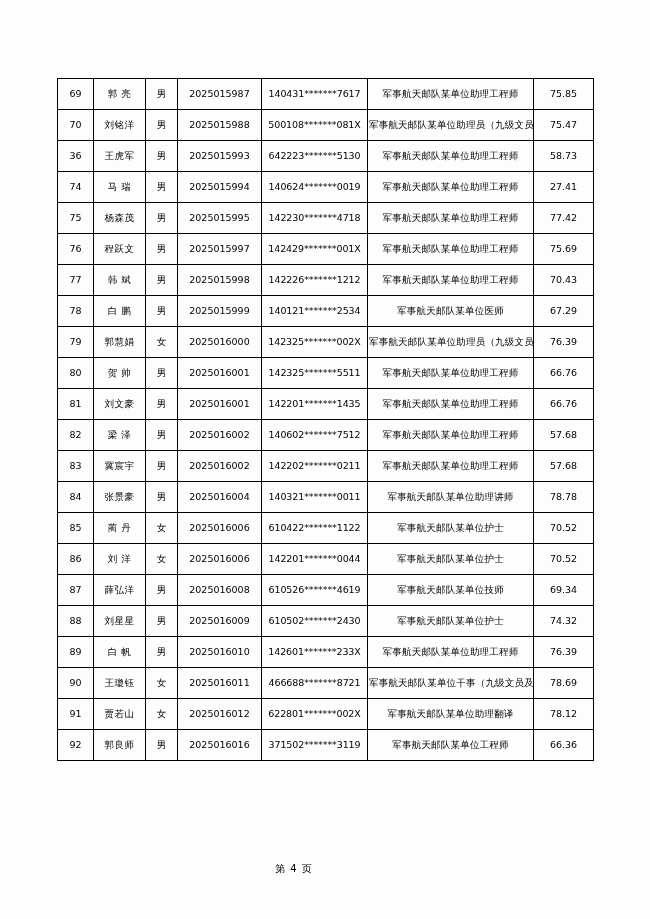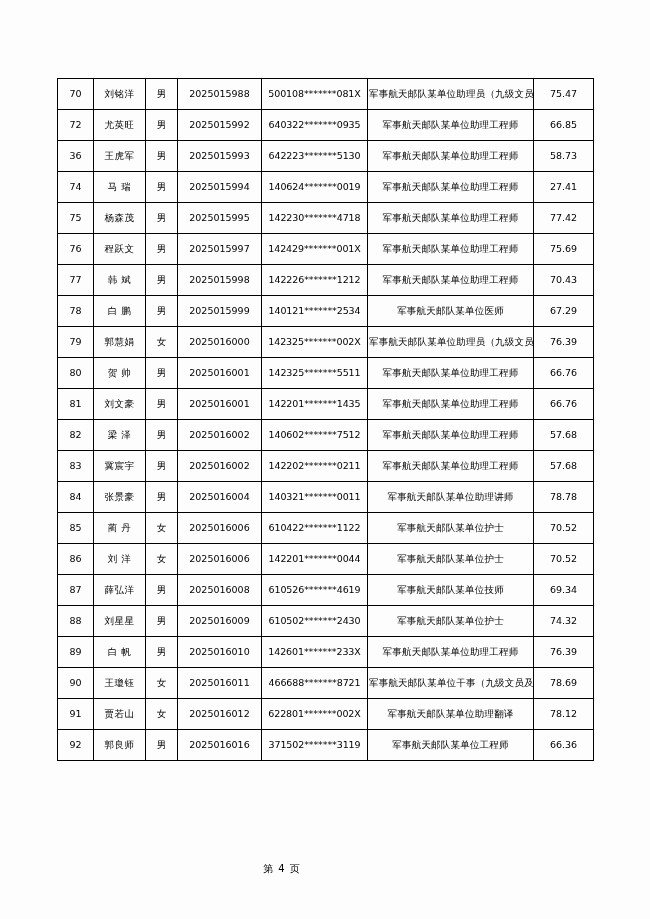--- a/index.html
+++ b/index.html
@@ -65,21 +65,21 @@
     letter-spacing: 0.2px;
   }
   td.cell-number {
     font-size: 9px;
   }
   td.cell-score {
     font-size: 9.5px;
   }
   .page-footer {
     position: absolute;
-    left: 4px;
+    left: 16px;
     top: 862px;
     width: 556px;
     text-align: center;
     font-size: 10px;
     letter-spacing: 1px;
     font-family: "DejaVu Sans", "Liberation Sans", sans-serif;
   }
 </style>
 </head>
 <body>
@@ -92,38 +92,38 @@
         <col class="c-index">
         <col class="c-name">
         <col class="c-gender">
         <col class="c-number">
         <col class="c-id">
         <col class="c-post">
         <col class="c-score">
       </colgroup>
       <tbody>
           <tr>
+            <td class="cell-index">69</td>
+            <td class="cell-name">郭  亮</td>
+            <td class="cell-gender">男</td>
+            <td class="cell-number">2025015987</td>
+            <td class="cell-id">140431*******7617</td>
+            <td class="cell-post">军事航天邮队某单位助理工程师</td>
+            <td class="cell-score">75.85</td>
+          </tr>
+          <tr>
             <td class="cell-index">70</td>
             <td class="cell-name">刘铭洋</td>
             <td class="cell-gender">男</td>
             <td class="cell-number">2025015988</td>
             <td class="cell-id">500108*******081X</td>
             <td class="cell-post">军事航天邮队某单位助理员（九级文员及以下）</td>
             <td class="cell-score">75.47</td>
           </tr>
           <tr>
-            <td class="cell-index">72</td>
-            <td class="cell-name">尤英旺</td>
-            <td class="cell-gender">男</td>
-            <td class="cell-number">2025015992</td>
-            <td class="cell-id">640322*******0935</td>
-            <td class="cell-post">军事航天邮队某单位助理工程师</td>
-            <td class="cell-score">66.85</td>
-          </tr>
-          <tr>
             <td class="cell-index">36</td>
             <td class="cell-name">王虎军</td>
             <td class="cell-gender">男</td>
             <td class="cell-number">2025015993</td>
             <td class="cell-id">642223*******5130</td>
             <td class="cell-post">军事航天邮队某单位助理工程师</td>
             <td class="cell-score">58.73</td>
           </tr>
           <tr>
             <td class="cell-index">74</td>

